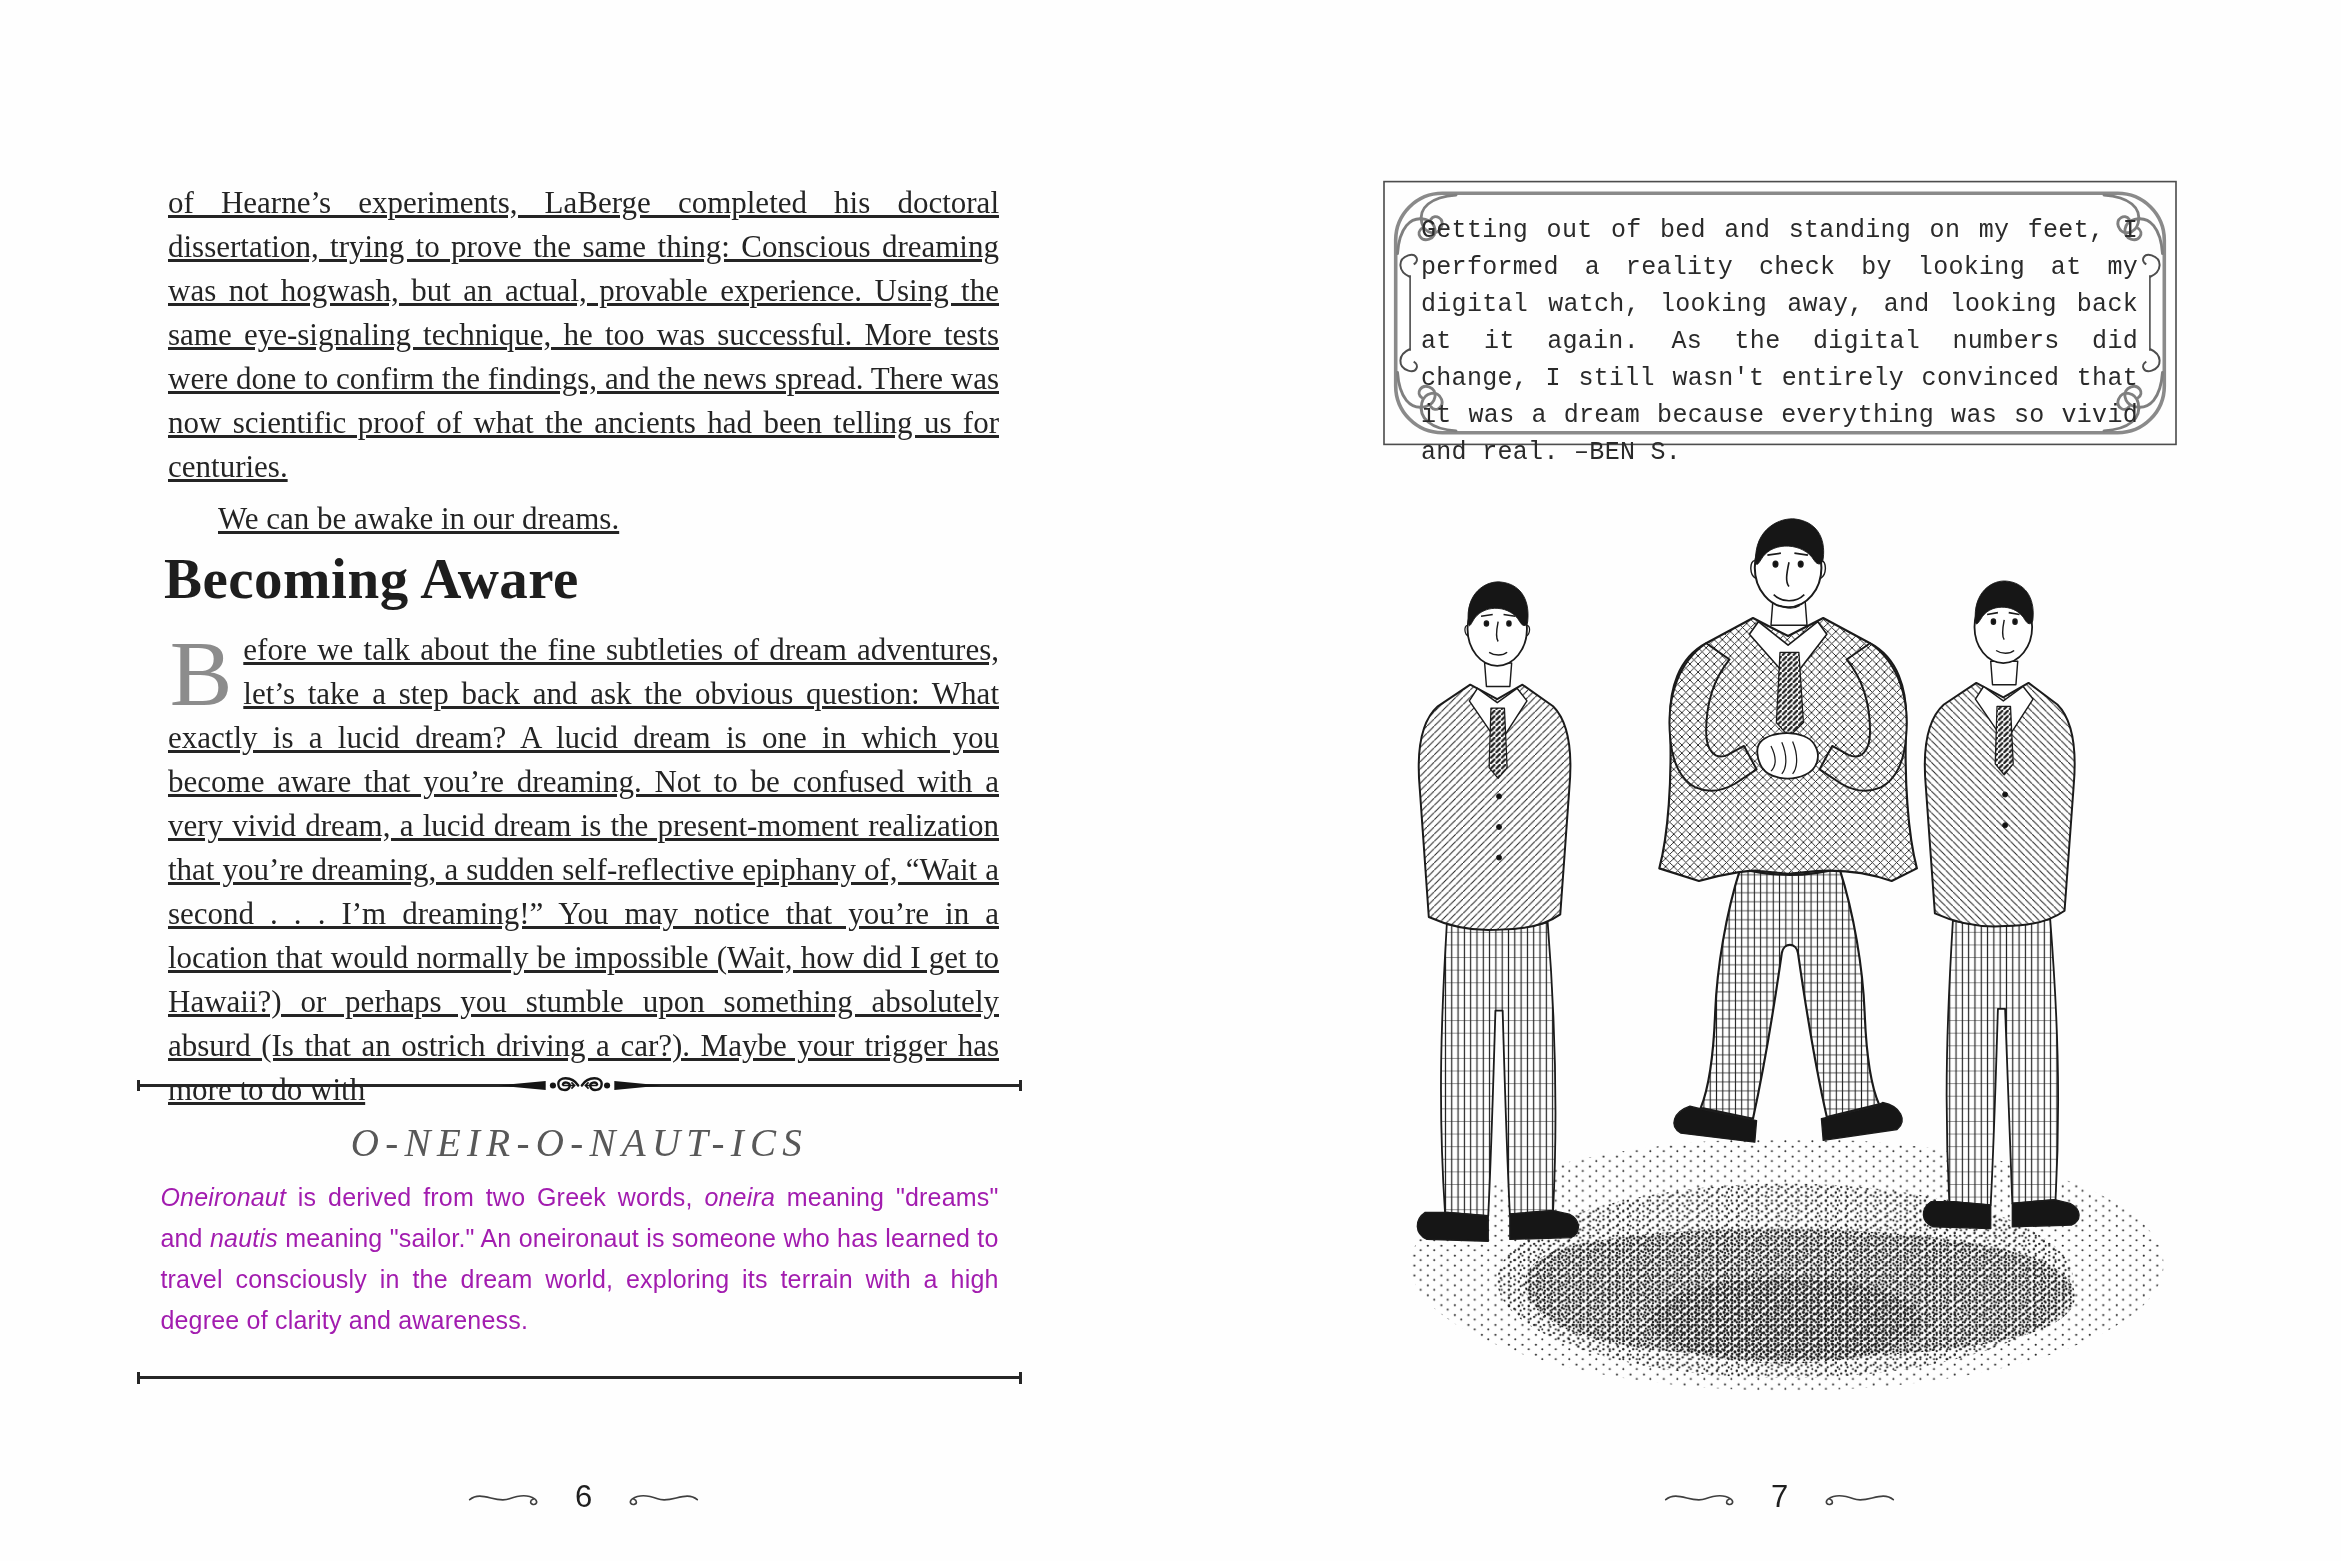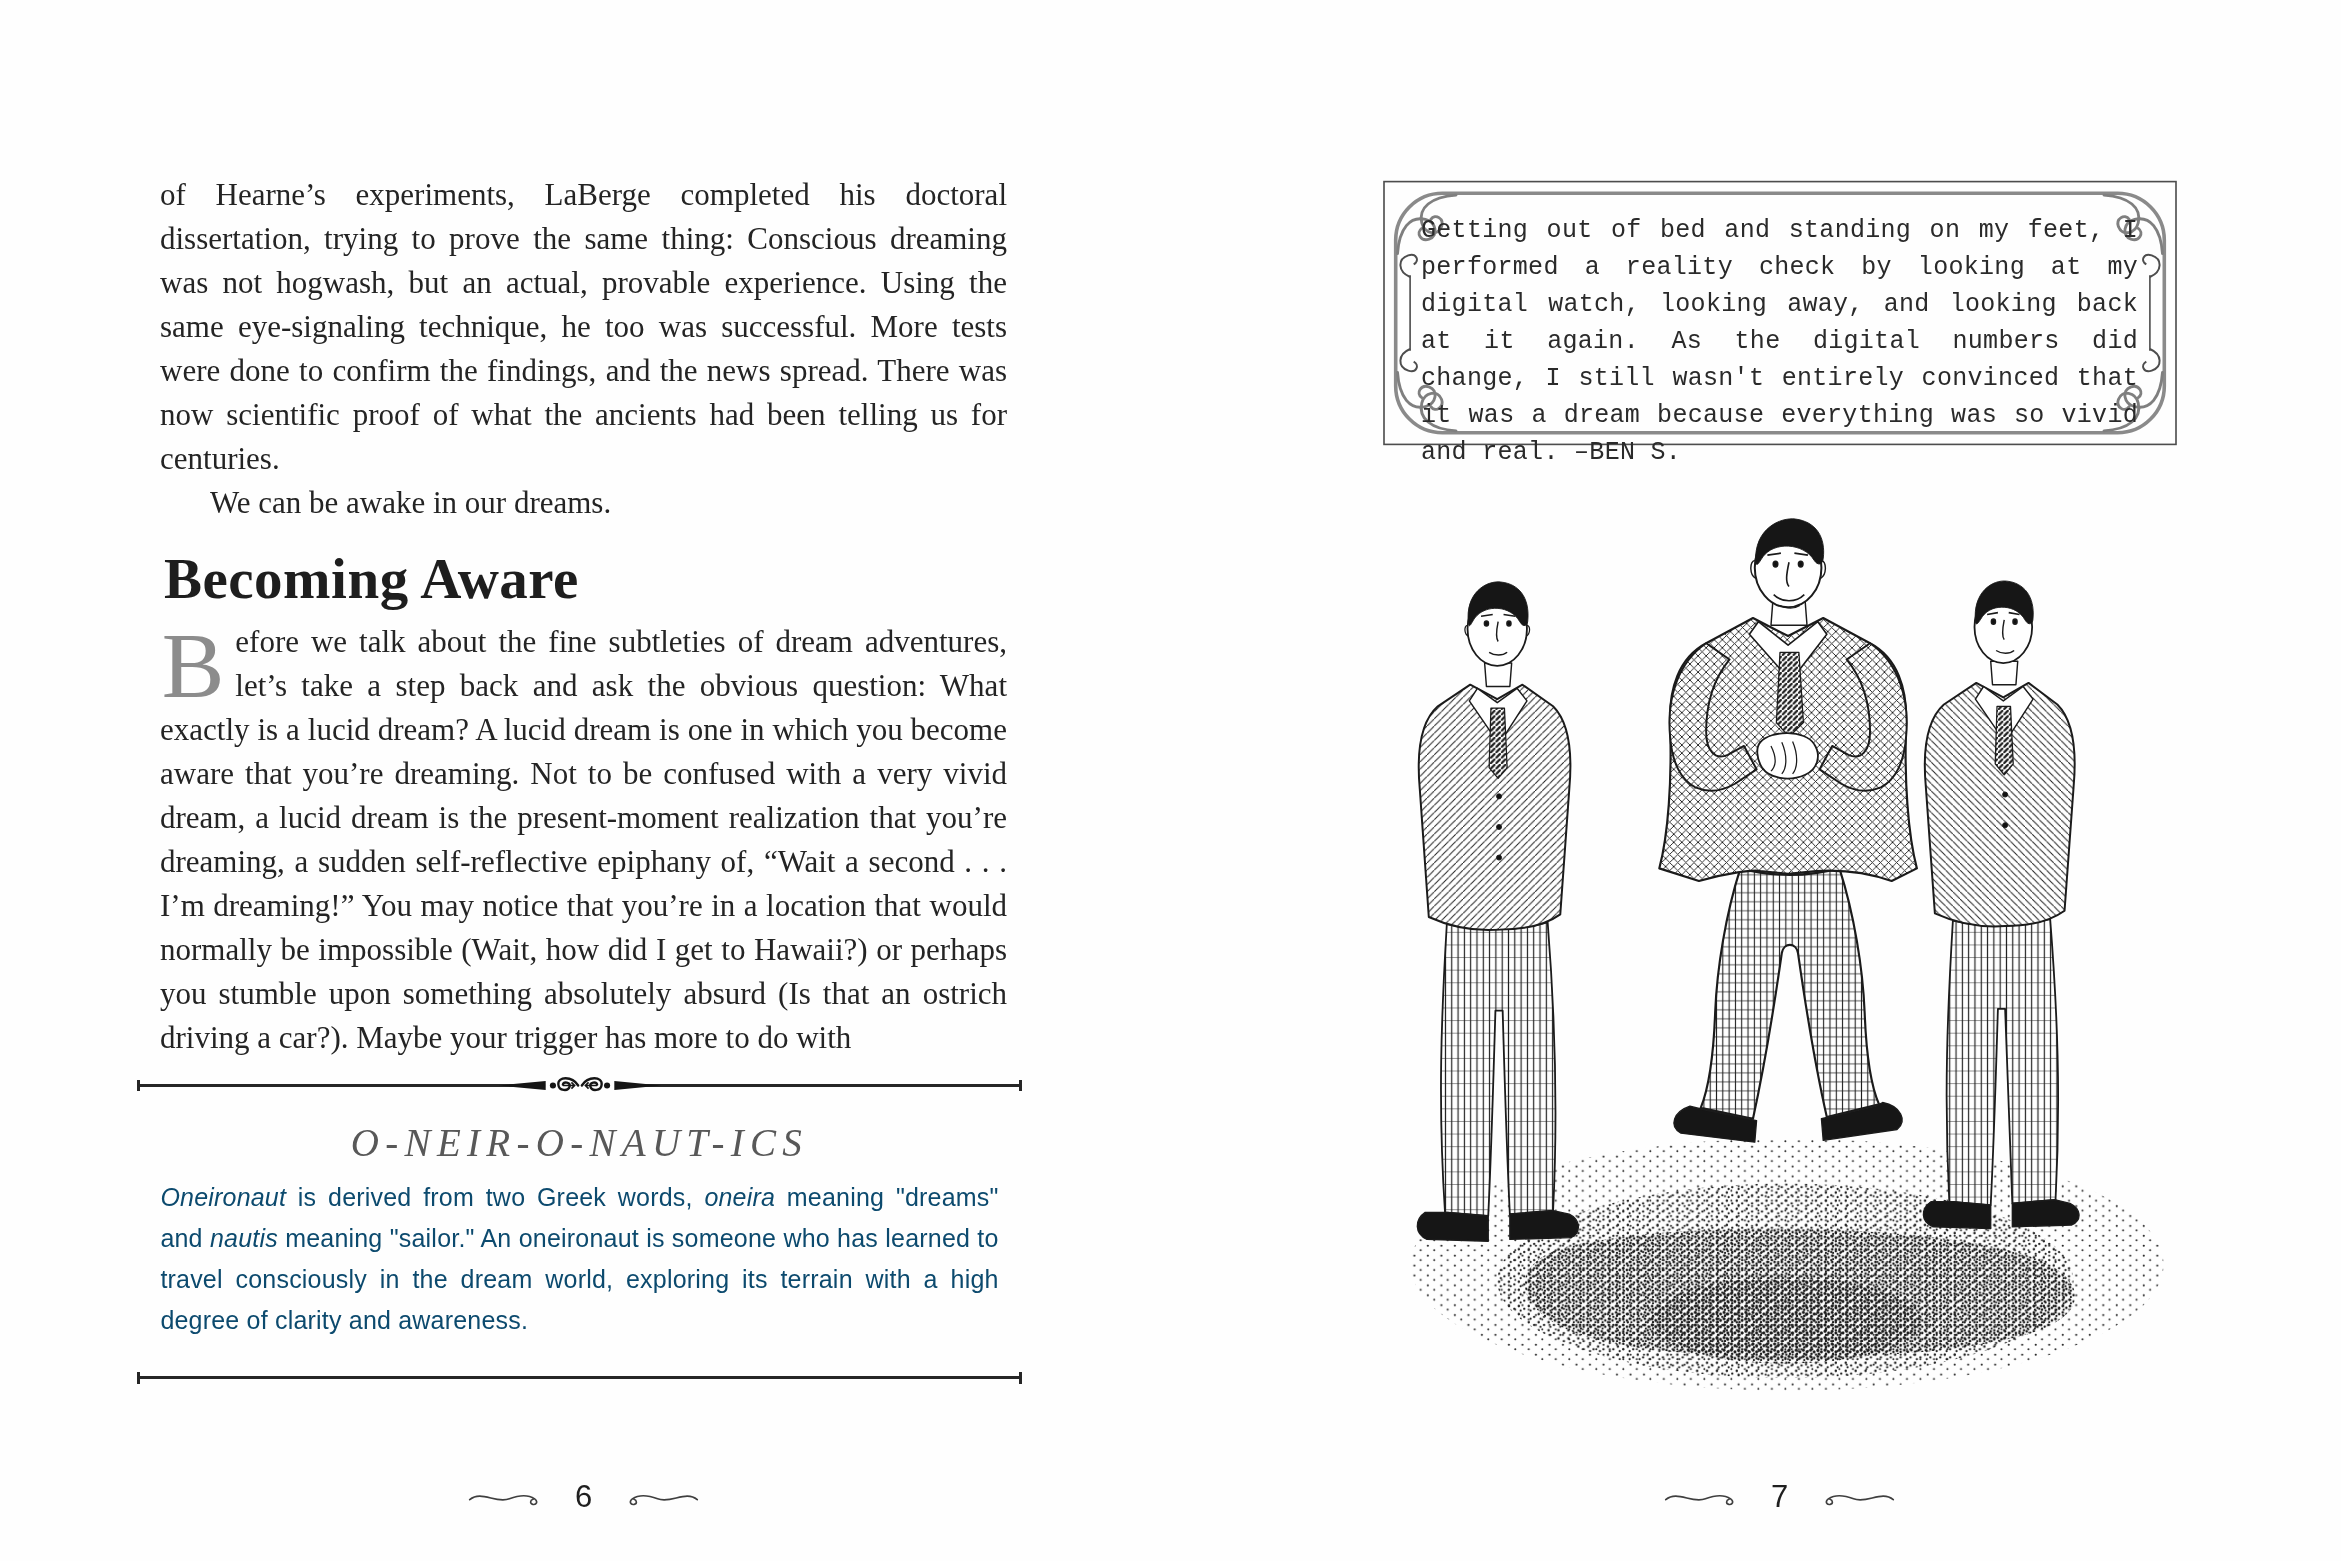--- a/index.html
+++ b/index.html
@@ -4,21 +4,21 @@
 <style>
   html,body{margin:0;padding:0;background:#ffffff;}
   .spread{
     position:relative;width:2342px;height:1561px;background:#fefefe;
     font-family:"Liberation Serif",serif;color:#242424;overflow:hidden;
   }
   .abs{position:absolute;}
 
   
   .bodytext{font-size:31px;line-height:44px;text-align:justify;}
-  .bodytext p{margin:0;}
+  .bodytext p{margin:8px;text-decoration:underline;}
   .indent{text-indent:50px;}
   .heading{font-size:57px;font-weight:bold;color:#1e1e1e;letter-spacing:0.5px;line-height:1;}
   .dropcap{
     float:left;font-size:94px;line-height:77px;color:#8c8c8c;
     margin:7.2px 10.8px 0 1.8px;font-family:"Liberation Serif",serif;
   }
 
   
   .sidebar{width:885px;height:295px;}
   .rule{position:relative;height:2.7px;background:#262626;}
@@ -27,21 +27,21 @@
   }
   .rule::before{left:0;}
   .rule::after{right:0;}
   .orn-wrap{position:absolute;top:-12.6px;left:50%;transform:translateX(-50%);}
   .sb-title{
     margin-top:33px;text-align:center;font-style:italic;font-size:39px;
     letter-spacing:6.3px;color:#585858;
   }
   .sb-body{
     margin:12.6px 23.4px 0 23.4px;font-family:"Liberation Sans",sans-serif;
-    font-size:25px;line-height:41px;text-align:justify;color:#0c4a6e;letter-spacing:0.2px;
+    font-size:25px;line-height:41px;text-align:justify;color:#a21caf;letter-spacing:0.2px;
   }
   .sb-body i{font-style:italic;}
   .rule-bottom{position:absolute;left:0;right:0;bottom:0;}
 
   
   .footer{
     display:flex;align-items:center;justify-content:center;gap:25px;
     font-family:"Liberation Sans",sans-serif;font-size:31px;color:#1f1f1f;
   }
   .fl{display:block;}

